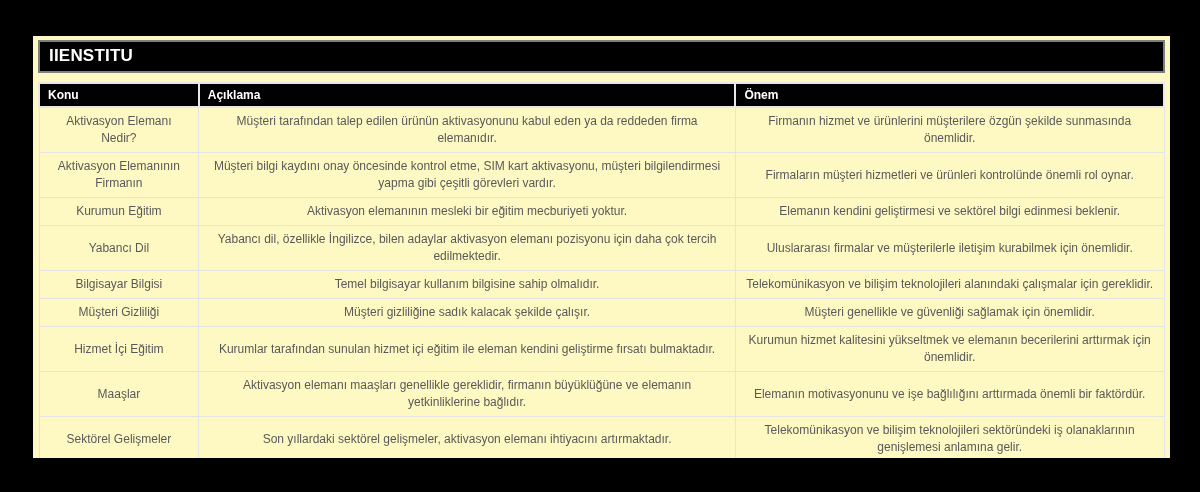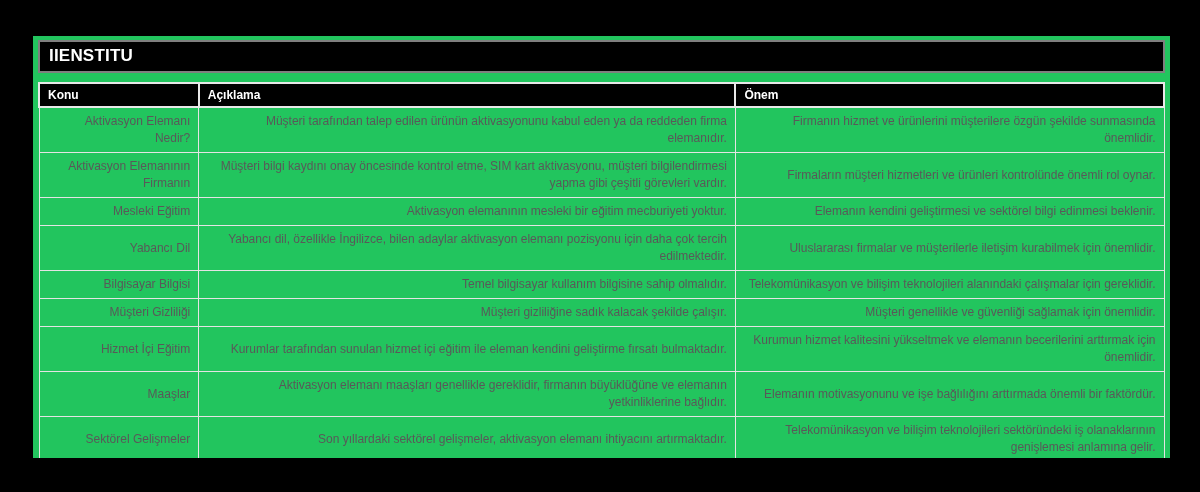--- a/index.html
+++ b/index.html
@@ -7,21 +7,21 @@
     width: 1200px; height: 492px;
     background: #000000;
     font-family: "Liberation Sans", "DejaVu Sans", sans-serif;
     position: relative;
     overflow: hidden;
   }
   .panel {
     position: absolute;
     left: 33px; top: 36px;
     width: 1137px; height: 422px;
-    background: #22c55e;
+    background: #fef9c3;
     box-sizing: border-box;
     padding: 4px 5px;
     overflow: hidden;
   }
   .title-bar {
     background: #000000;
     border: 2px solid #7f7f7f;
     color: #ffffff;
     font-weight: bold;
     font-size: 17px;
@@ -46,21 +46,21 @@
     padding: 4px 8px;
     border: 2px solid #e8e8e8;
   }
   table.info td {
     color: #595959;
     font-size: 12px;
     line-height: 1.42;
     padding: 5px 8px;
     border: 1px solid #e4e4e4;
     vertical-align: middle;
-    text-align: right;
+    text-align: center;
     word-wrap: break-word;
   }
 </style>
 </head>
 <body>
 
 <div class="panel">
   <div class="title-bar">
     <span>IIENSTITU</span>
   </div>
@@ -82,21 +82,21 @@
         <td>Aktivasyon Elemanı Nedir?</td>
         <td>Müşteri tarafından talep edilen ürünün aktivasyonunu kabul eden ya da reddeden firma elemanıdır.</td>
         <td>Firmanın hizmet ve ürünlerini müşterilere özgün şekilde sunmasında önemlidir.</td>
       </tr>
       <tr>
         <td>Aktivasyon Elemanının Firmanın</td>
         <td>Müşteri bilgi kaydını onay öncesinde kontrol etme, SIM kart aktivasyonu, müşteri bilgilendirmesi yapma gibi çeşitli görevleri vardır.</td>
         <td>Firmaların müşteri hizmetleri ve ürünleri kontrolünde önemli rol oynar.</td>
       </tr>
       <tr>
-        <td>Mesleki Eğitim</td>
+        <td>Kurumun Eğitim</td>
         <td>Aktivasyon elemanının mesleki bir eğitim mecburiyeti yoktur.</td>
         <td>Elemanın kendini geliştirmesi ve sektörel bilgi edinmesi beklenir.</td>
       </tr>
       <tr>
         <td>Yabancı Dil</td>
         <td>Yabancı dil, özellikle İngilizce, bilen adaylar aktivasyon elemanı pozisyonu için daha çok tercih edilmektedir.</td>
         <td>Uluslararası firmalar ve müşterilerle iletişim kurabilmek için önemlidir.</td>
       </tr>
       <tr>
         <td>Bilgisayar Bilgisi</td>

